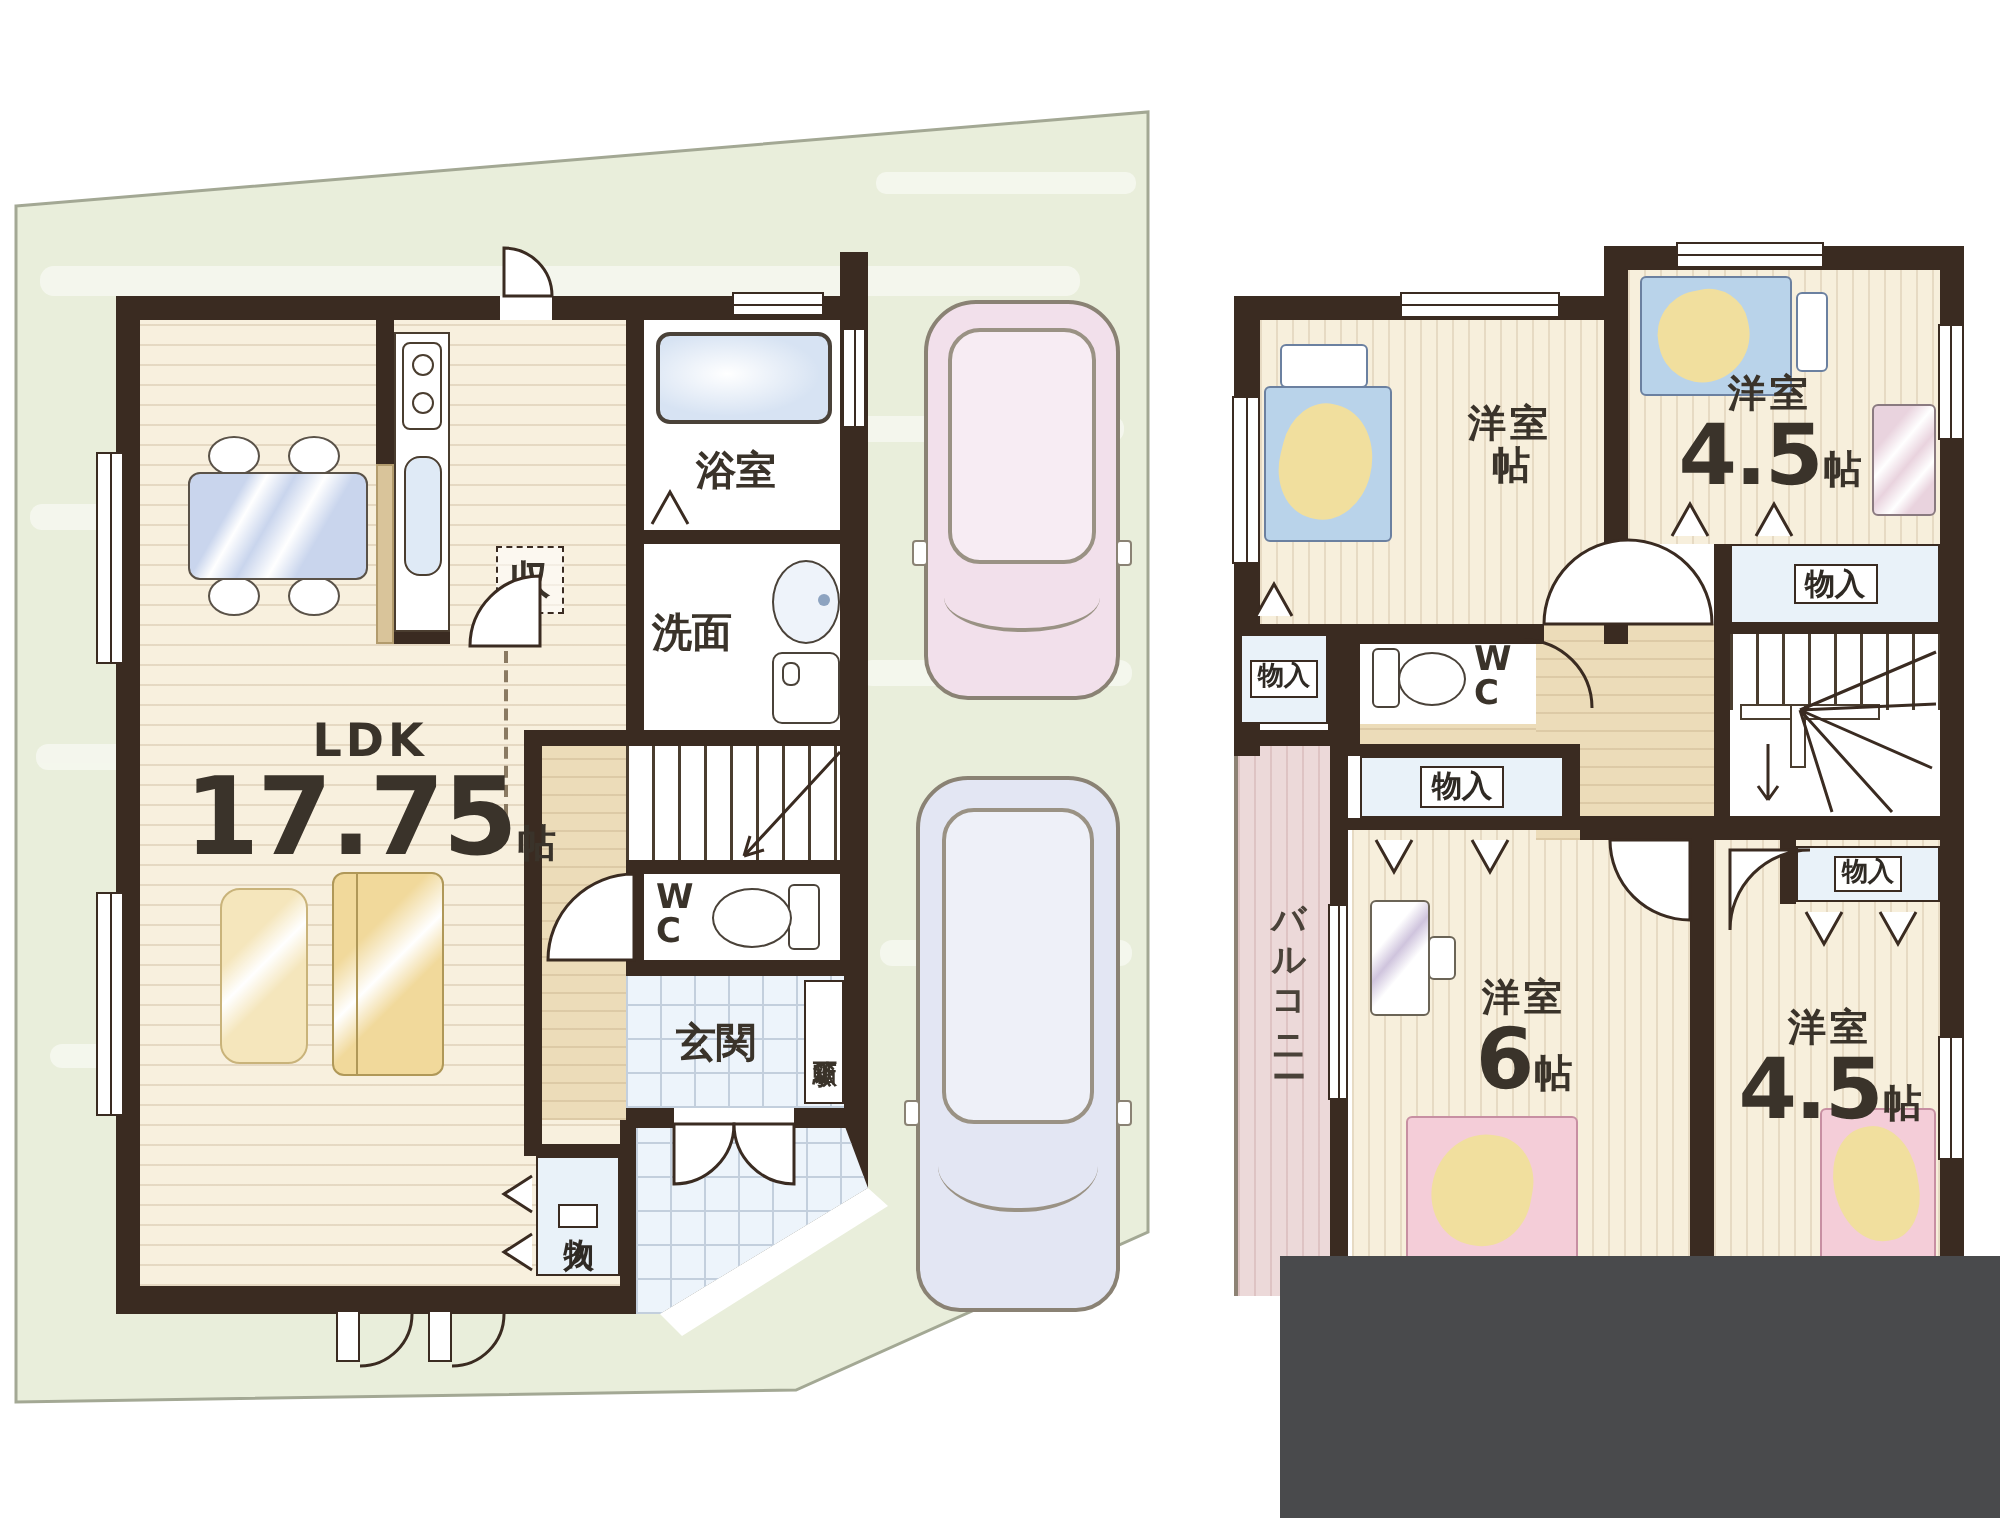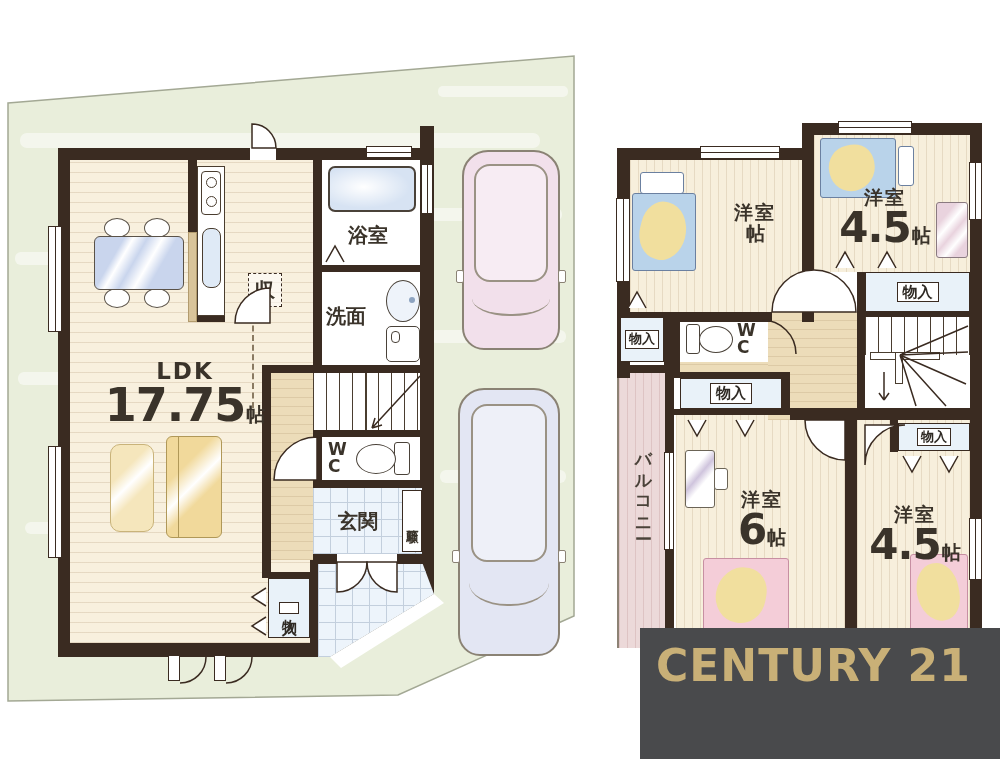--- a/index.html
+++ b/index.html
@@ -131,21 +131,21 @@
       <span class="lbl vtext" style="position:static;font-size:12px;letter-spacing:0;">下駄箱</span>
     </div>
 
     <div class="sbox" style="left:268px;top:578px;width:42px;height:60px;">
       <span class="slabel vtext" style="padding:4px 0;">物入</span>
     </div>
 
     <div class="room-label" style="left:100px;top:360px;width:170px;">
       <div class="rname" style="font-size:23px;">LDK</div>
       <div class="rsize">
-        <span class="num" style="font-size:46px;">17.75</span>
+        <span class="num" style="font-size:54px;">17.75</span>
         <span class="unit">帖</span>
       </div>
     </div>
     <span class="lbl" style="left:348px;top:222px;font-size:20px;">浴室</span>
     <span class="lbl" style="left:326px;top:303px;font-size:20px;">洗面</span>
     <span class="wcword" style="left:328px;top:441px;">WC</span>
     <span class="lbl" style="left:338px;top:508px;font-size:20px;">玄関</span>
   </div>
 
   <div class="abs" style="left:0;top:0;width:1000px;height:759px;z-index:1">
@@ -292,16 +292,15 @@
     <div class="mirror" style="right:-8px;top:118px;"></div>
   </div>
   <div class="car" style="left:458px;top:388px;width:102px;height:268px;background:#e3e6f3;z-index:2;">
     <div class="cabin" style="left:11px;top:14px;width:76px;height:158px;background:#eef0f8;"></div>
     <div class="abs" style="left:9px;top:168px;width:80px;height:48px;border-bottom:2px solid #9a9284;border-radius:0 0 48% 48%;"></div>
     <div class="mirror" style="left:-8px;top:160px;"></div>
     <div class="mirror" style="right:-8px;top:160px;"></div>
   </div>
 
   <div id="logo">
-    <div class="logo-brand">CENTURY 21</div>
   </div>
 
 </div>
 
 </body></html>

